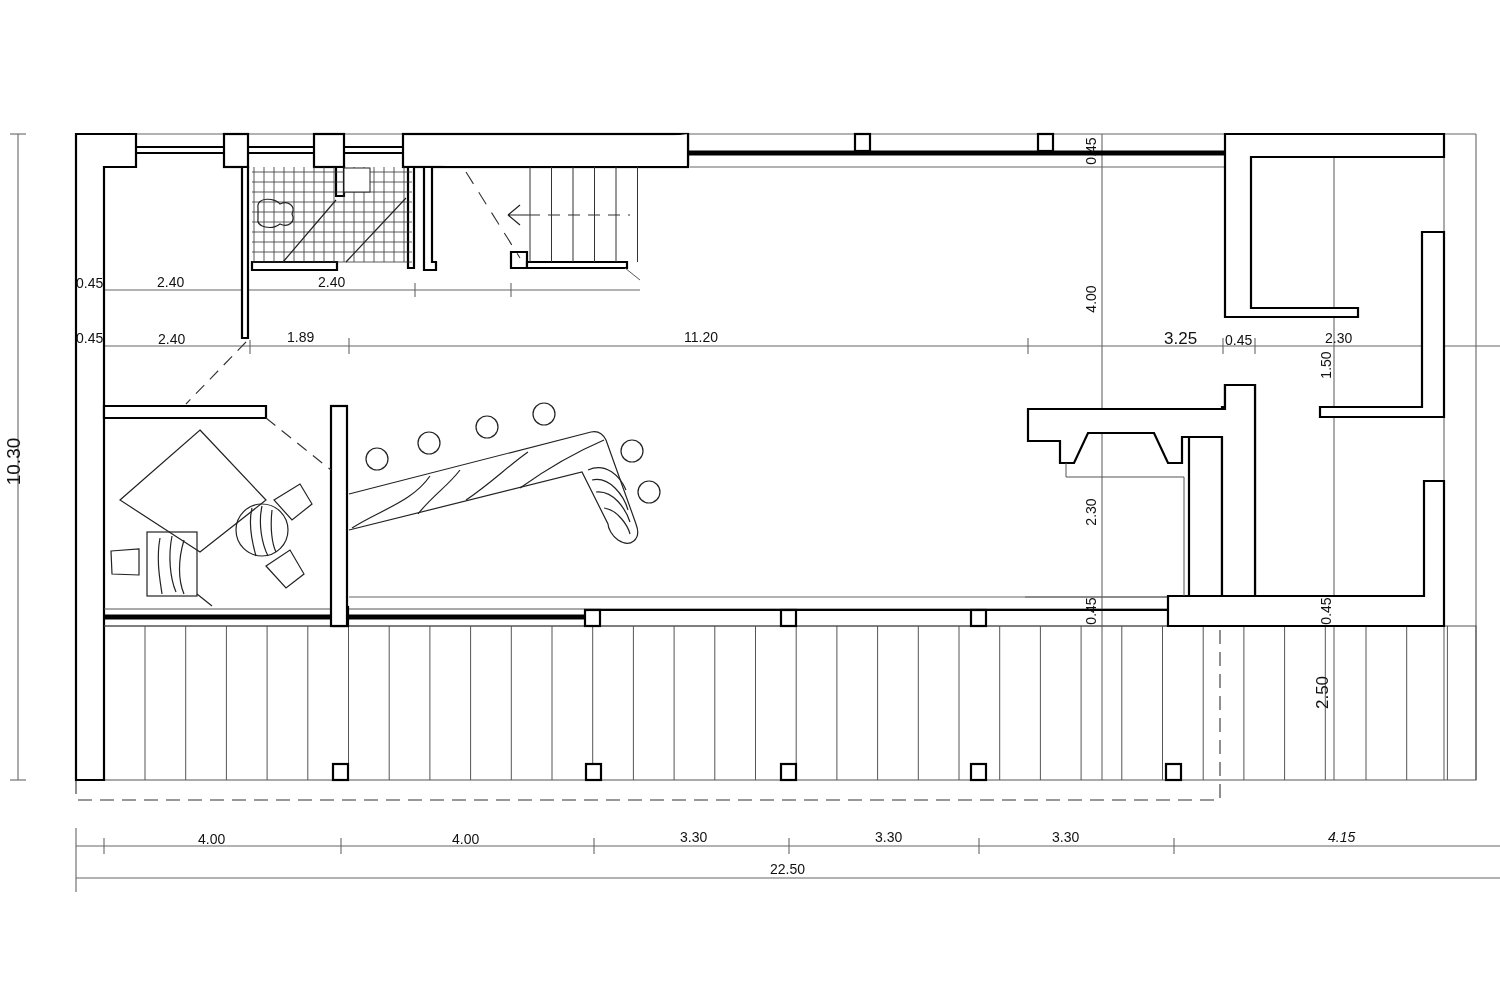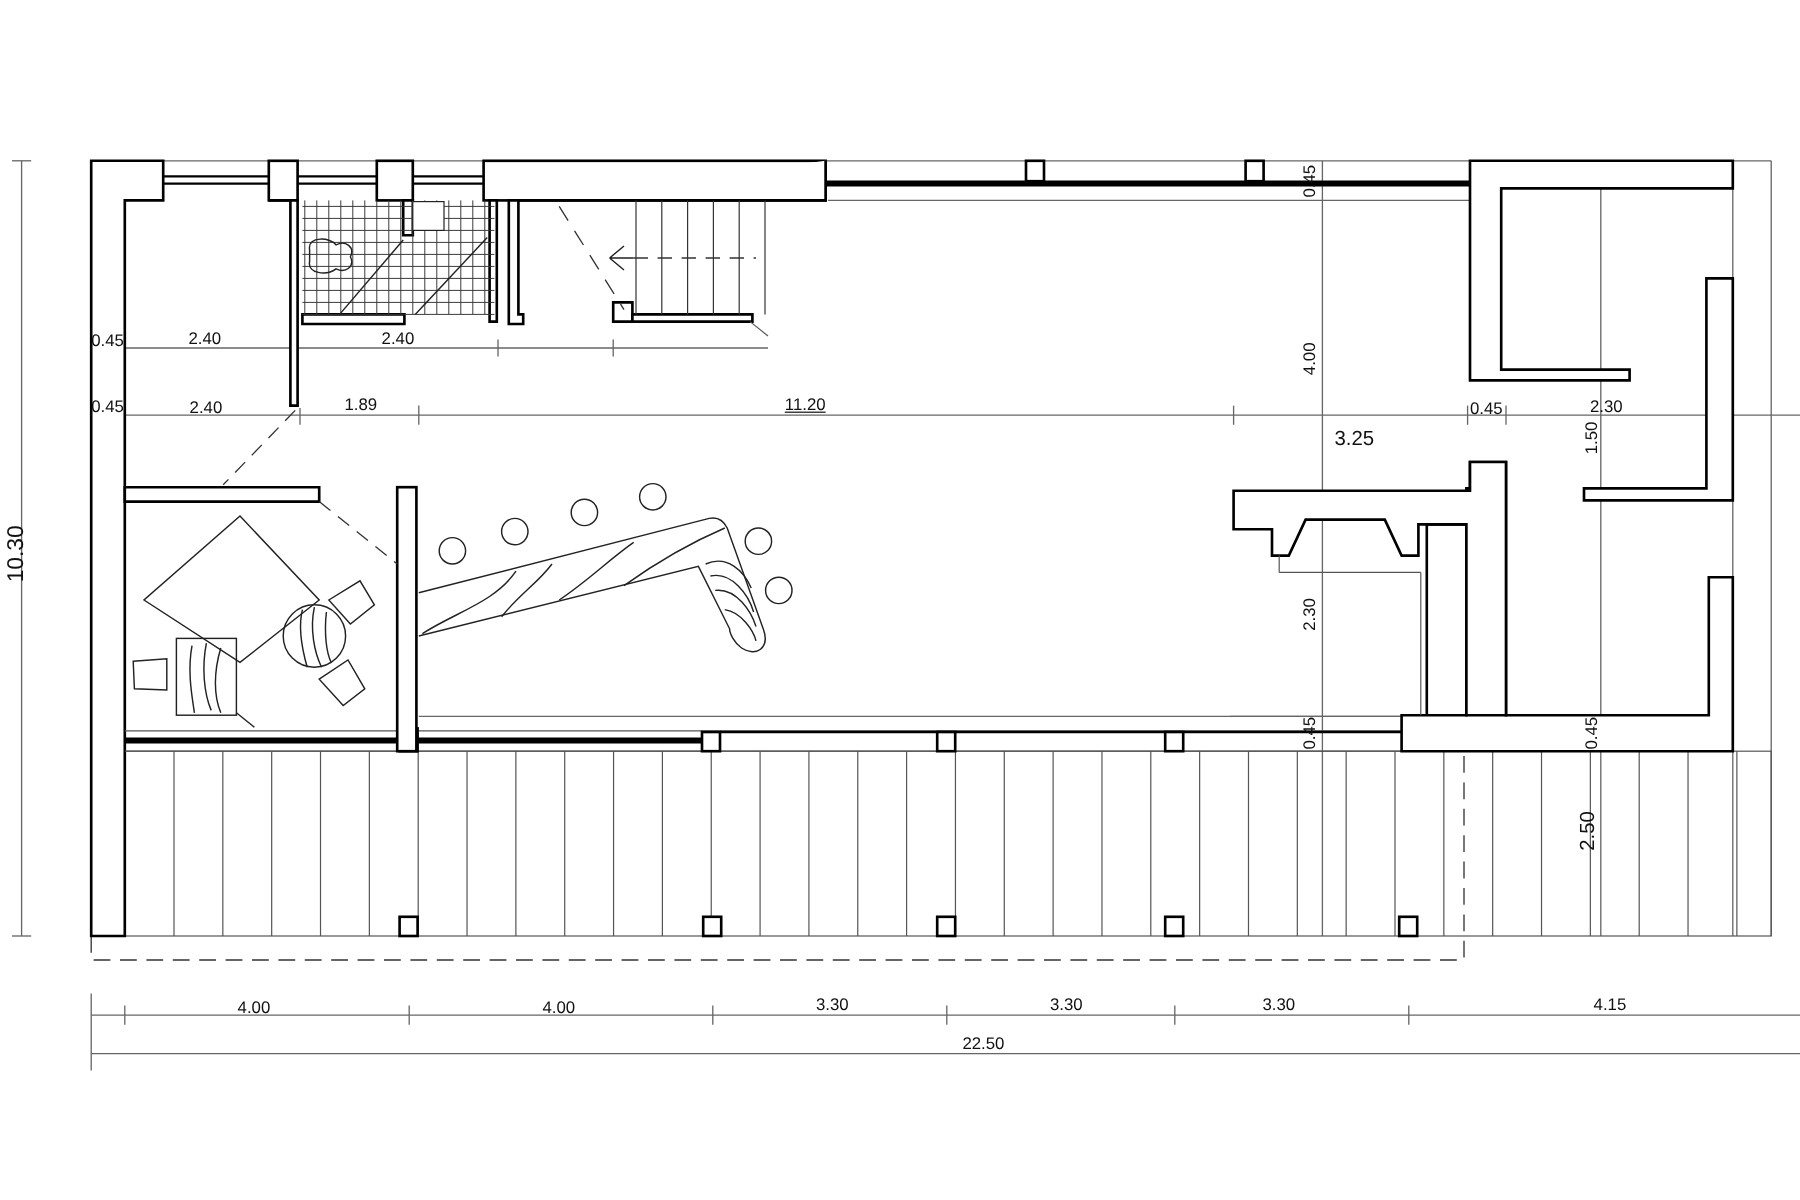--- a/index.html
+++ b/index.html
@@ -230,38 +230,38 @@
     <path class="wall" d="M1422 232 L1444 232 L1444 417 L1320 417 L1320 407 L1422 407 Z"></path>
     <path class="wall" d="M1424 481 L1444 481 L1444 626 L1168 626 L1168 596 L1222 596 L1222 437 L1189 437 L1189 596 L1222 596 L1222 407 L1225 407 L1225 385 L1255 385 L1255 596 L1424 596 Z"></path>
     <path class="wall" d="M1028 409 L1225 409 L1225 385 L1255 385 L1255 596 L1222 596 L1222 437 L1182 437 L1182 463 L1168 463 L1154 433 L1088 433 L1074 463 L1060 463 L1060 441 L1028 441 Z"></path>
     <line class="thin" x1="1066" y1="463" x2="1066" y2="477"></line>
     <line class="thin" x1="1066" y1="477" x2="1184" y2="477"></line>
     <line class="thin" x1="1184" y1="477" x2="1184" y2="596"></line>
   </g>
 </svg>
 
 <div class="lbl huge vert" style="left:-10px;top:452px;">10.30</div>
-<div class="lbl" style="left:770px;top:862px;margin-left:32px;">22.50</div>
+<div class="lbl" style="left:770px;top:862px;">22.50</div>
 
 <div class="lbl" style="left:198px;top:832px;">4.00</div>
 <div class="lbl" style="left:452px;top:832px;">4.00</div>
 <div class="lbl" style="left:680px;top:830px;">3.30</div>
 <div class="lbl" style="left:875px;top:830px;">3.30</div>
 <div class="lbl" style="left:1052px;top:830px;">3.30</div>
-<div class="lbl" style="left:1328px;top:830px;">4.15</div>
+<div class="lbl" style="left:1328px;top:830px;font-style:italic;">4.15</div>
 
 <div class="lbl" style="left:76px;top:276px;">0.45</div>
 <div class="lbl" style="left:157px;top:275px;">2.40</div>
 <div class="lbl" style="left:318px;top:275px;">2.40</div>
 
 <div class="lbl" style="left:76px;top:331px;">0.45</div>
 <div class="lbl" style="left:158px;top:332px;">2.40</div>
 <div class="lbl" style="left:287px;top:330px;">1.89</div>
-<div class="lbl" style="left:654px;top:330px;text-decoration:underline;">11.20</div>
-<div class="lbl big" style="left:1112px;top:330px;margin-top:27px;">3.25</div>
+<div class="lbl" style="left:684px;top:330px;">11.20</div>
+<div class="lbl big" style="left:1164px;top:330px;">3.25</div>
 <div class="lbl" style="left:1225px;top:333px;">0.45</div>
 <div class="lbl" style="left:1325px;top:331px;">2.30</div>
 
 <div class="lbl vert" style="left:1077px;top:144px;">0.45</div>
 <div class="lbl vert" style="left:1077px;top:292px;">4.00</div>
 <div class="lbl vert" style="left:1312px;top:358px;">1.50</div>
 <div class="lbl vert" style="left:1077px;top:505px;">2.30</div>
 <div class="lbl vert" style="left:1077px;top:604px;">0.45</div>
 <div class="lbl vert" style="left:1312px;top:604px;">0.45</div>
 <div class="lbl big vert" style="left:1306px;top:684px;">2.50</div>

